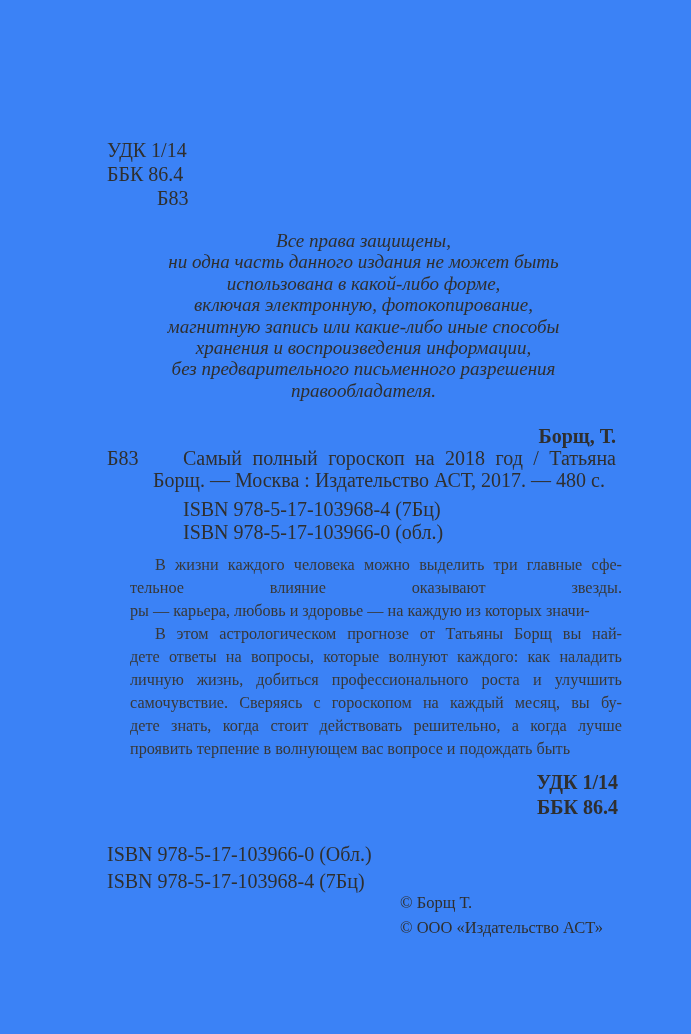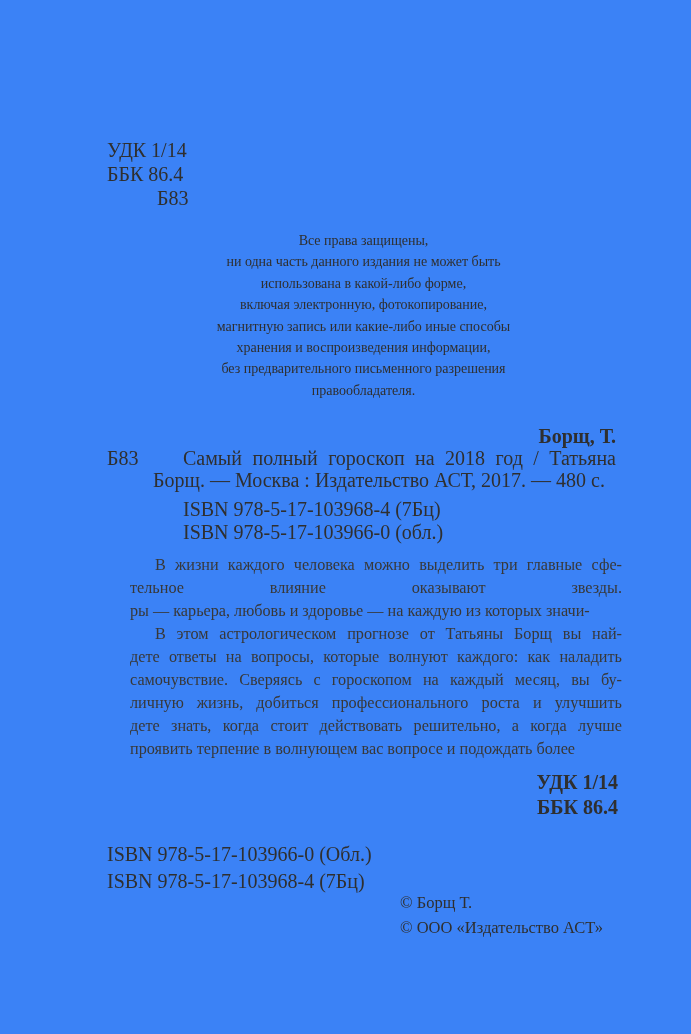--- a/index.html
+++ b/index.html
@@ -25,21 +25,22 @@
   
   .top-codes {
     position: absolute; top: 138px; left: 107px;
     font-size: 20px; line-height: 24px;
   }
   .top-codes .indent { padding-left: 50px; }
 
   
   .rights {
     position: absolute; top: 230px; left: 107px; width: 513px;
-    font-size: 14px; line-height: 21.4px;
+    font-style: italic;
+    font-size: 19px; line-height: 21.4px;
     text-align: center;
   }
 
   
   .bib {
     position: absolute; top: 425px; left: 107px; width: 509px;
     font-size: 20px; line-height: 22px;
   }
   .bib-author { font-weight: bold; margin-left: 46px; text-align: right; }
   .bib-code { position: absolute; left: 0; top: 22px; }
@@ -117,24 +118,24 @@
 
   <div class="annotation">
     <div class="para justify-block">
         <div class="line">В жизни каждого человека можно выделить три главные сфе-</div>
         <div class="line">тельное влияние оказывают звезды.</div>
         <div class="line">ры — карьера, любовь и здоровье — на каждую из которых значи-</div>
       </div>
     <div class="para justify-block">
         <div class="line">В этом астрологическом прогнозе от Татьяны Борщ вы най-</div>
         <div class="line">дете ответы на вопросы, которые волнуют каждого: как наладить</div>
+        <div class="line">личную жизнь, добиться профессионального роста и улучшить</div>
         <div class="line">самочувствие. Сверяясь с гороскопом на каждый месяц, вы бу-</div>
-        <div class="line">личную жизнь, добиться профессионального роста и улучшить</div>
         <div class="line">дете знать, когда стоит действовать решительно, а когда лучше</div>
-        <div class="line">проявить терпение в волнующем вас вопросе и подождать более</div>
+        <div class="line">проявить терпение в волнующем вас вопросе и подождать быть</div>
       </div>
   </div>
 
   <div class="codes-right">
       <div class="line">УДК 1/14</div>
       <div class="line">ББК 86.4</div>
     </div>
 
   <div class="isbn-bottom">
       <div class="line">ISBN 978-5-17-103966-0 (Обл.)</div>

